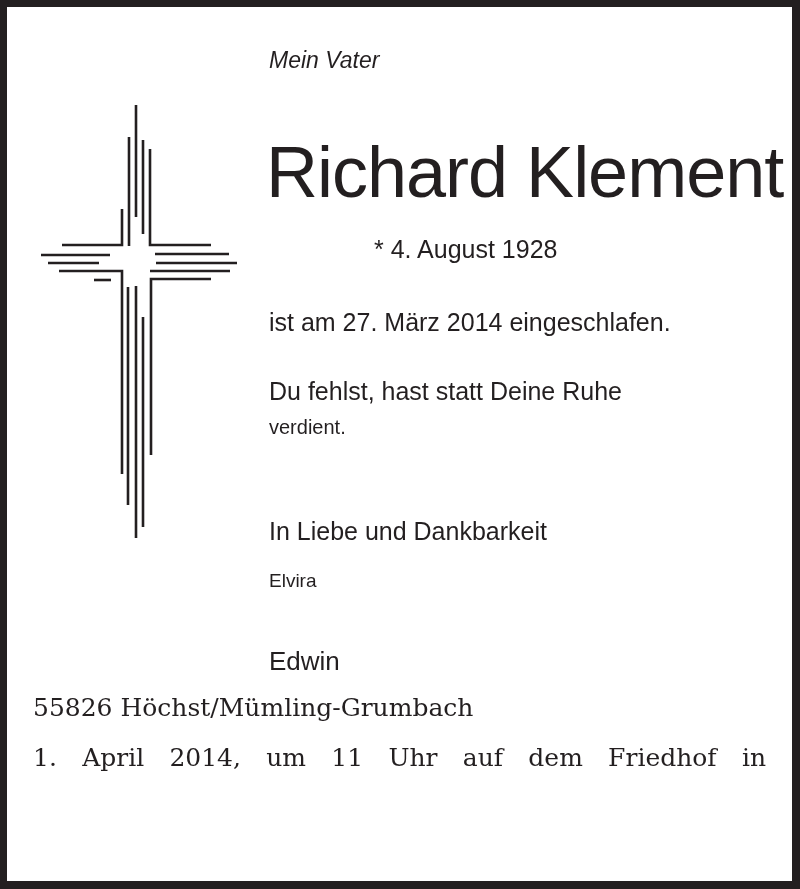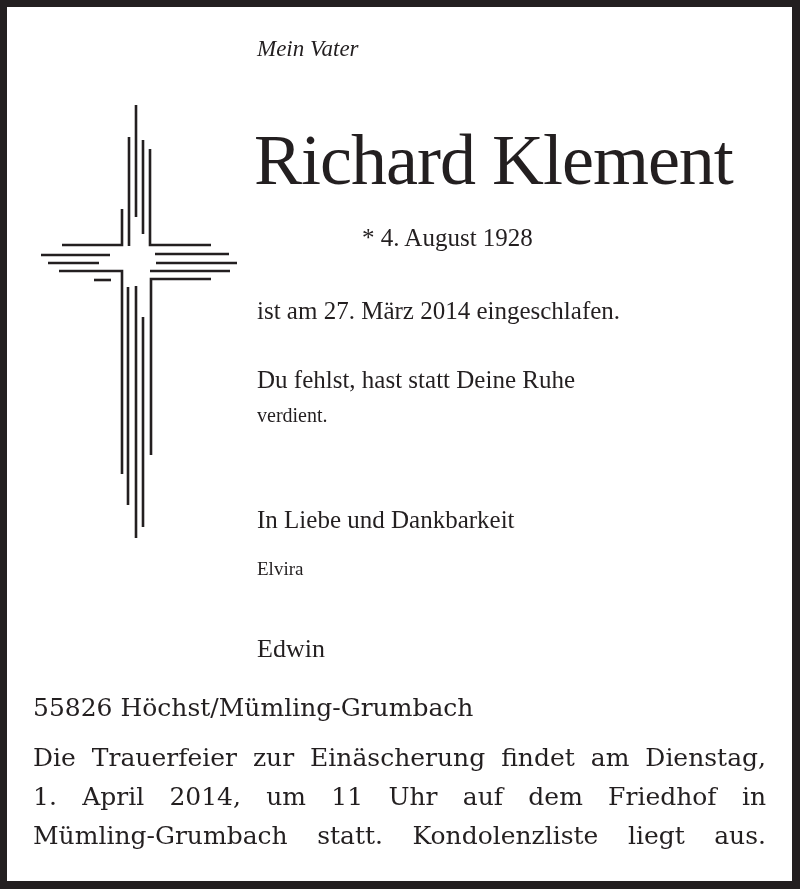--- a/index.html
+++ b/index.html
@@ -19,23 +19,23 @@
       width: 800px; height: 889px;
       box-sizing: border-box;
       border-top: 7px solid #231f20;
       border-left: 7px solid #231f20;
       border-right: 8px solid #231f20;
       border-bottom: 8px solid #231f20;
       background: #ffffff;
     }
     .txt {
       position: absolute;
-      margin: 0;
+      margin: 12px;
       color: #231f20;
-      font-family: Liberation Serif, serif;
+      font-family: Liberation Sans, sans-serif;
       white-space: nowrap;
       line-height: 1;
       text-align: center;
     }
     .intro { left: 257px; top: 37px; font-size: 23px; font-style: italic; }
     .name { left: 254px; top: 124px; font-size: 72px; letter-spacing: -1px; }
     .birth { left: 362px; top: 225px; font-size: 25px; }
     .death { left: 257px; top: 298px; font-size: 25px; }
     .quote1 { left: 257px; top: 367px; font-size: 25px; }
     .quote2 { left: 257px; top: 405px; font-size: 20px; }
@@ -109,16 +109,14 @@
 <p class="txt death">ist am 27. März 2014 eingeschlafen.</p>
 <p class="txt quote1">Du fehlst, hast statt Deine Ruhe</p>
 <p class="txt quote2">verdient.</p>
 <p class="txt signoff">In Liebe und Dankbarkeit</p>
 <p class="txt sig1">Elvira</p>
 <p class="txt sig2">Edwin</p>
 
 <p class="block addr">55826 Höchst/Mümling-Grumbach</p>
 
 <div class="ceremony">
-  <span>Die Trauerfeier zur Einäscherung findet am Dienstag,</span>
   <span>1. April 2014, um 11 Uhr auf dem Friedhof in</span>
-  <span>Mümling-Grumbach statt. Kondolenzliste liegt aus.</span>
 </div>
 
 </body></html>

